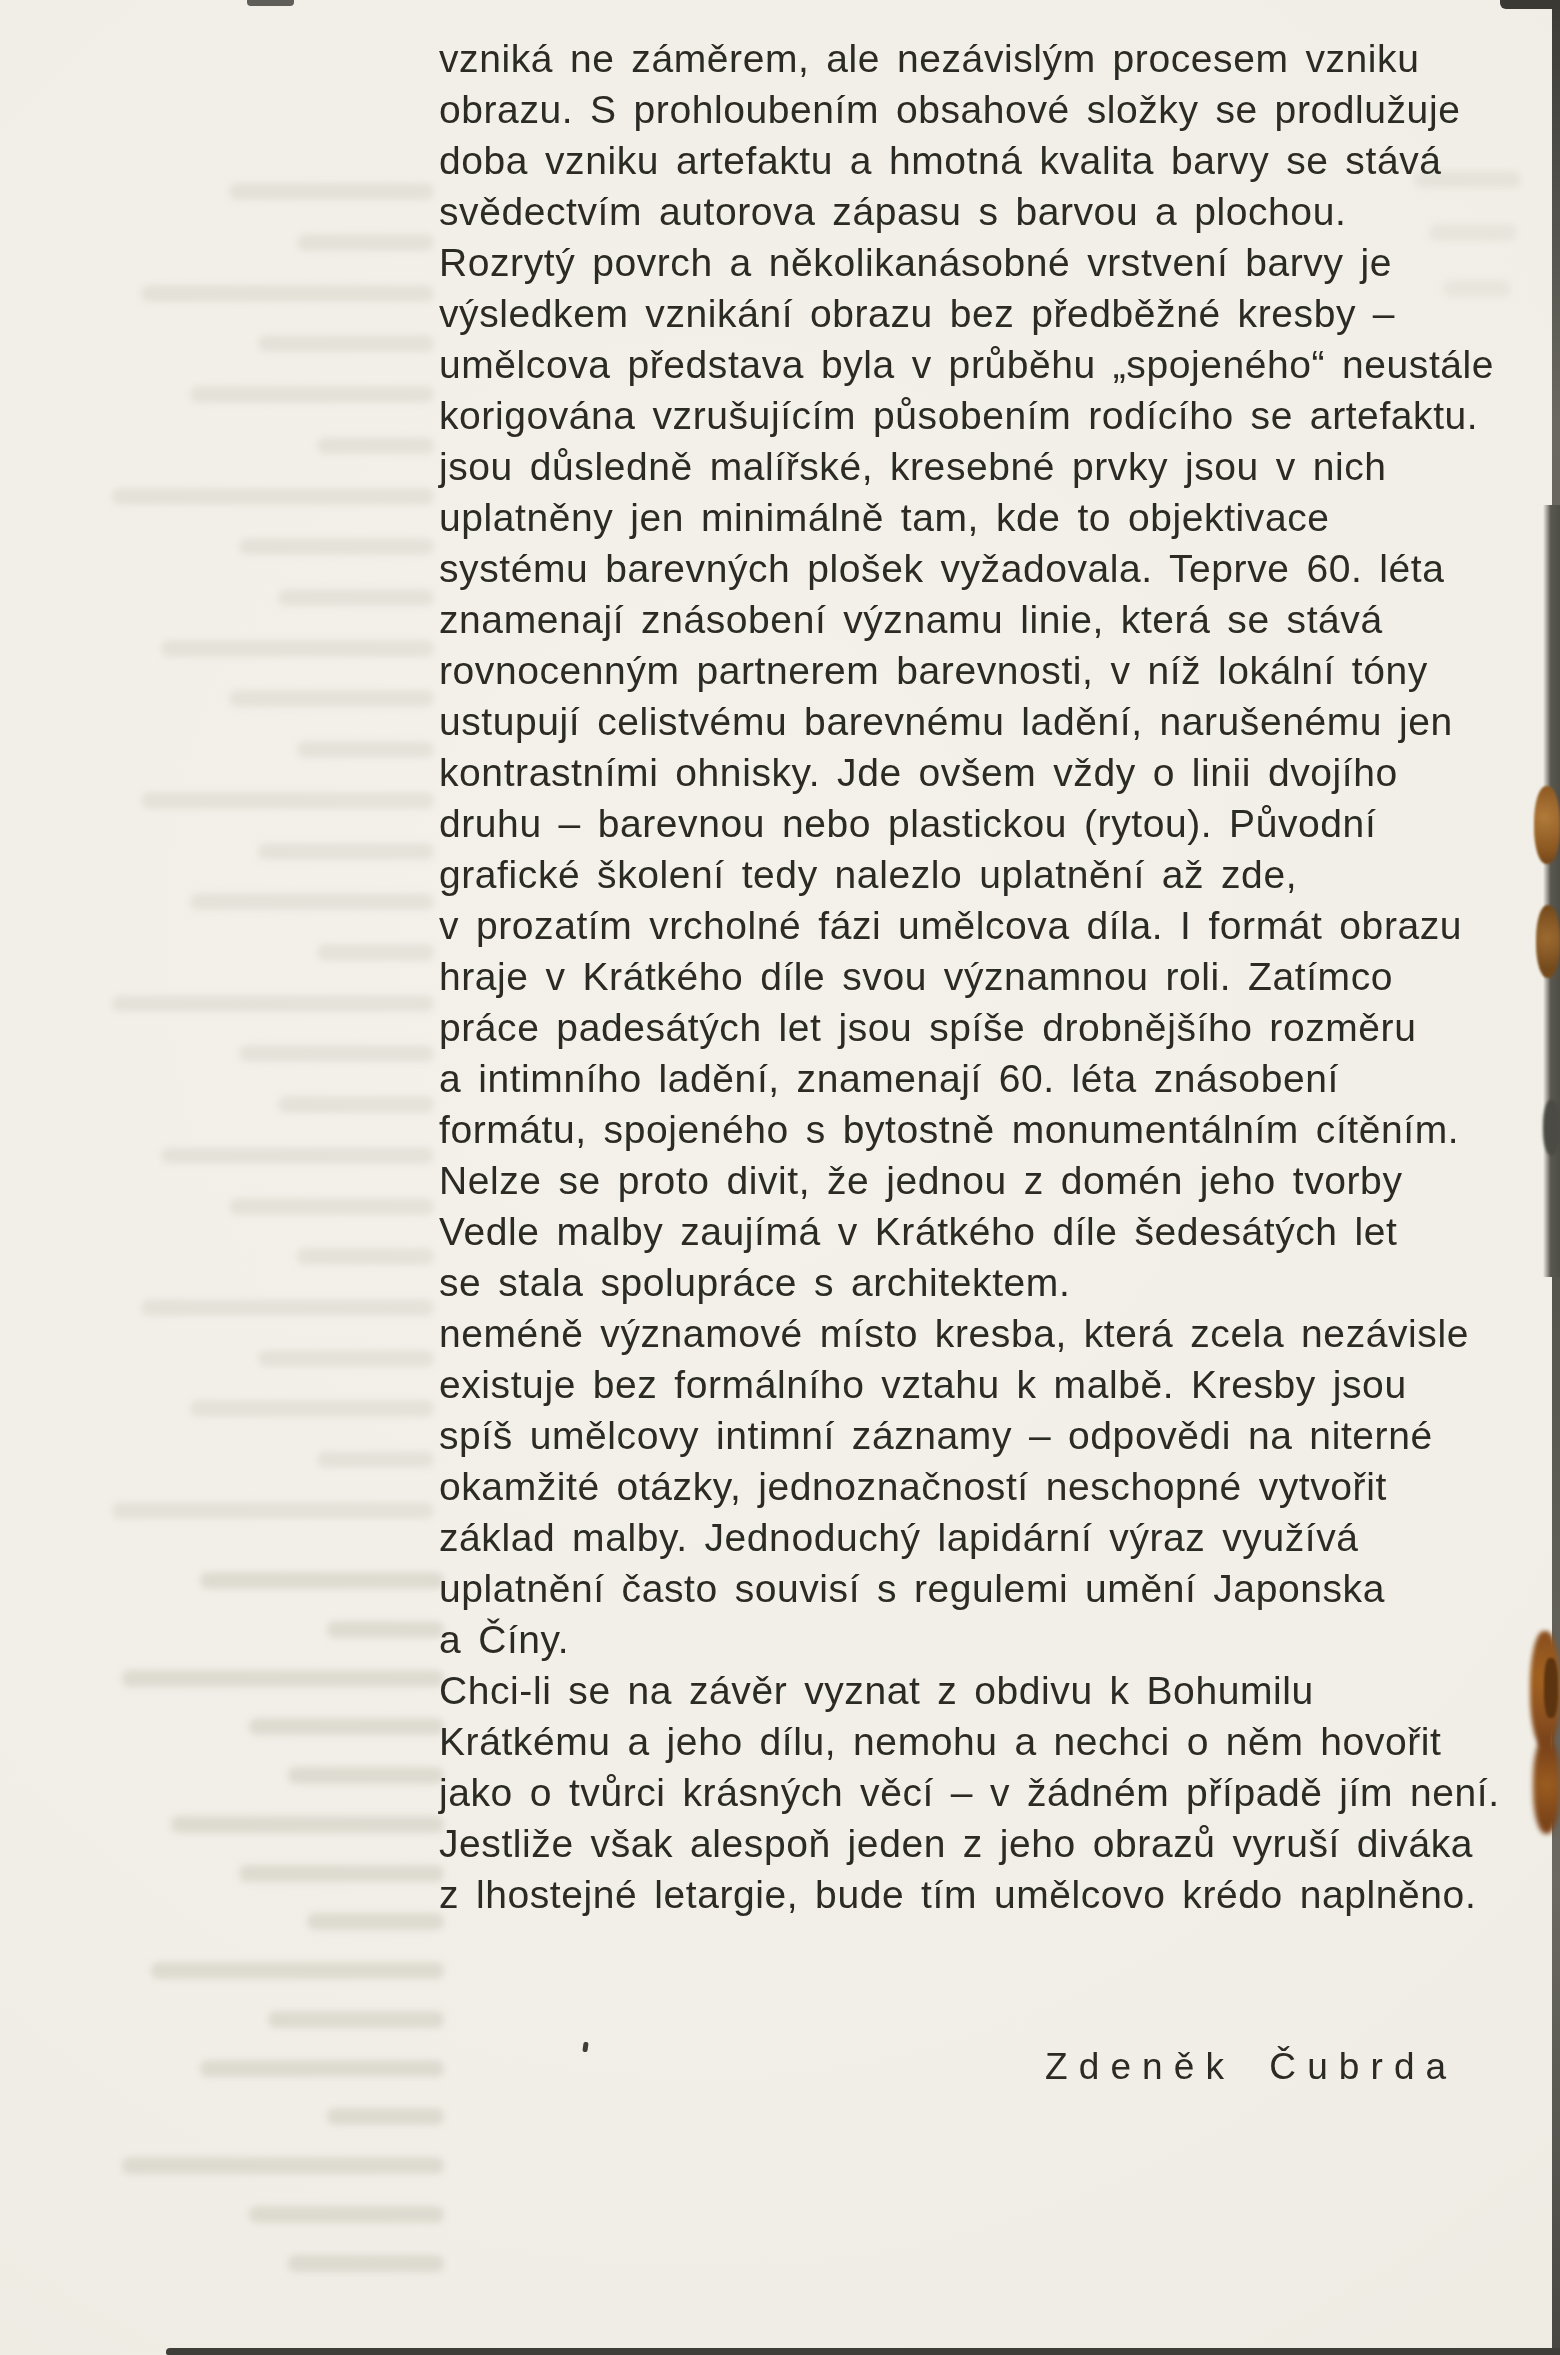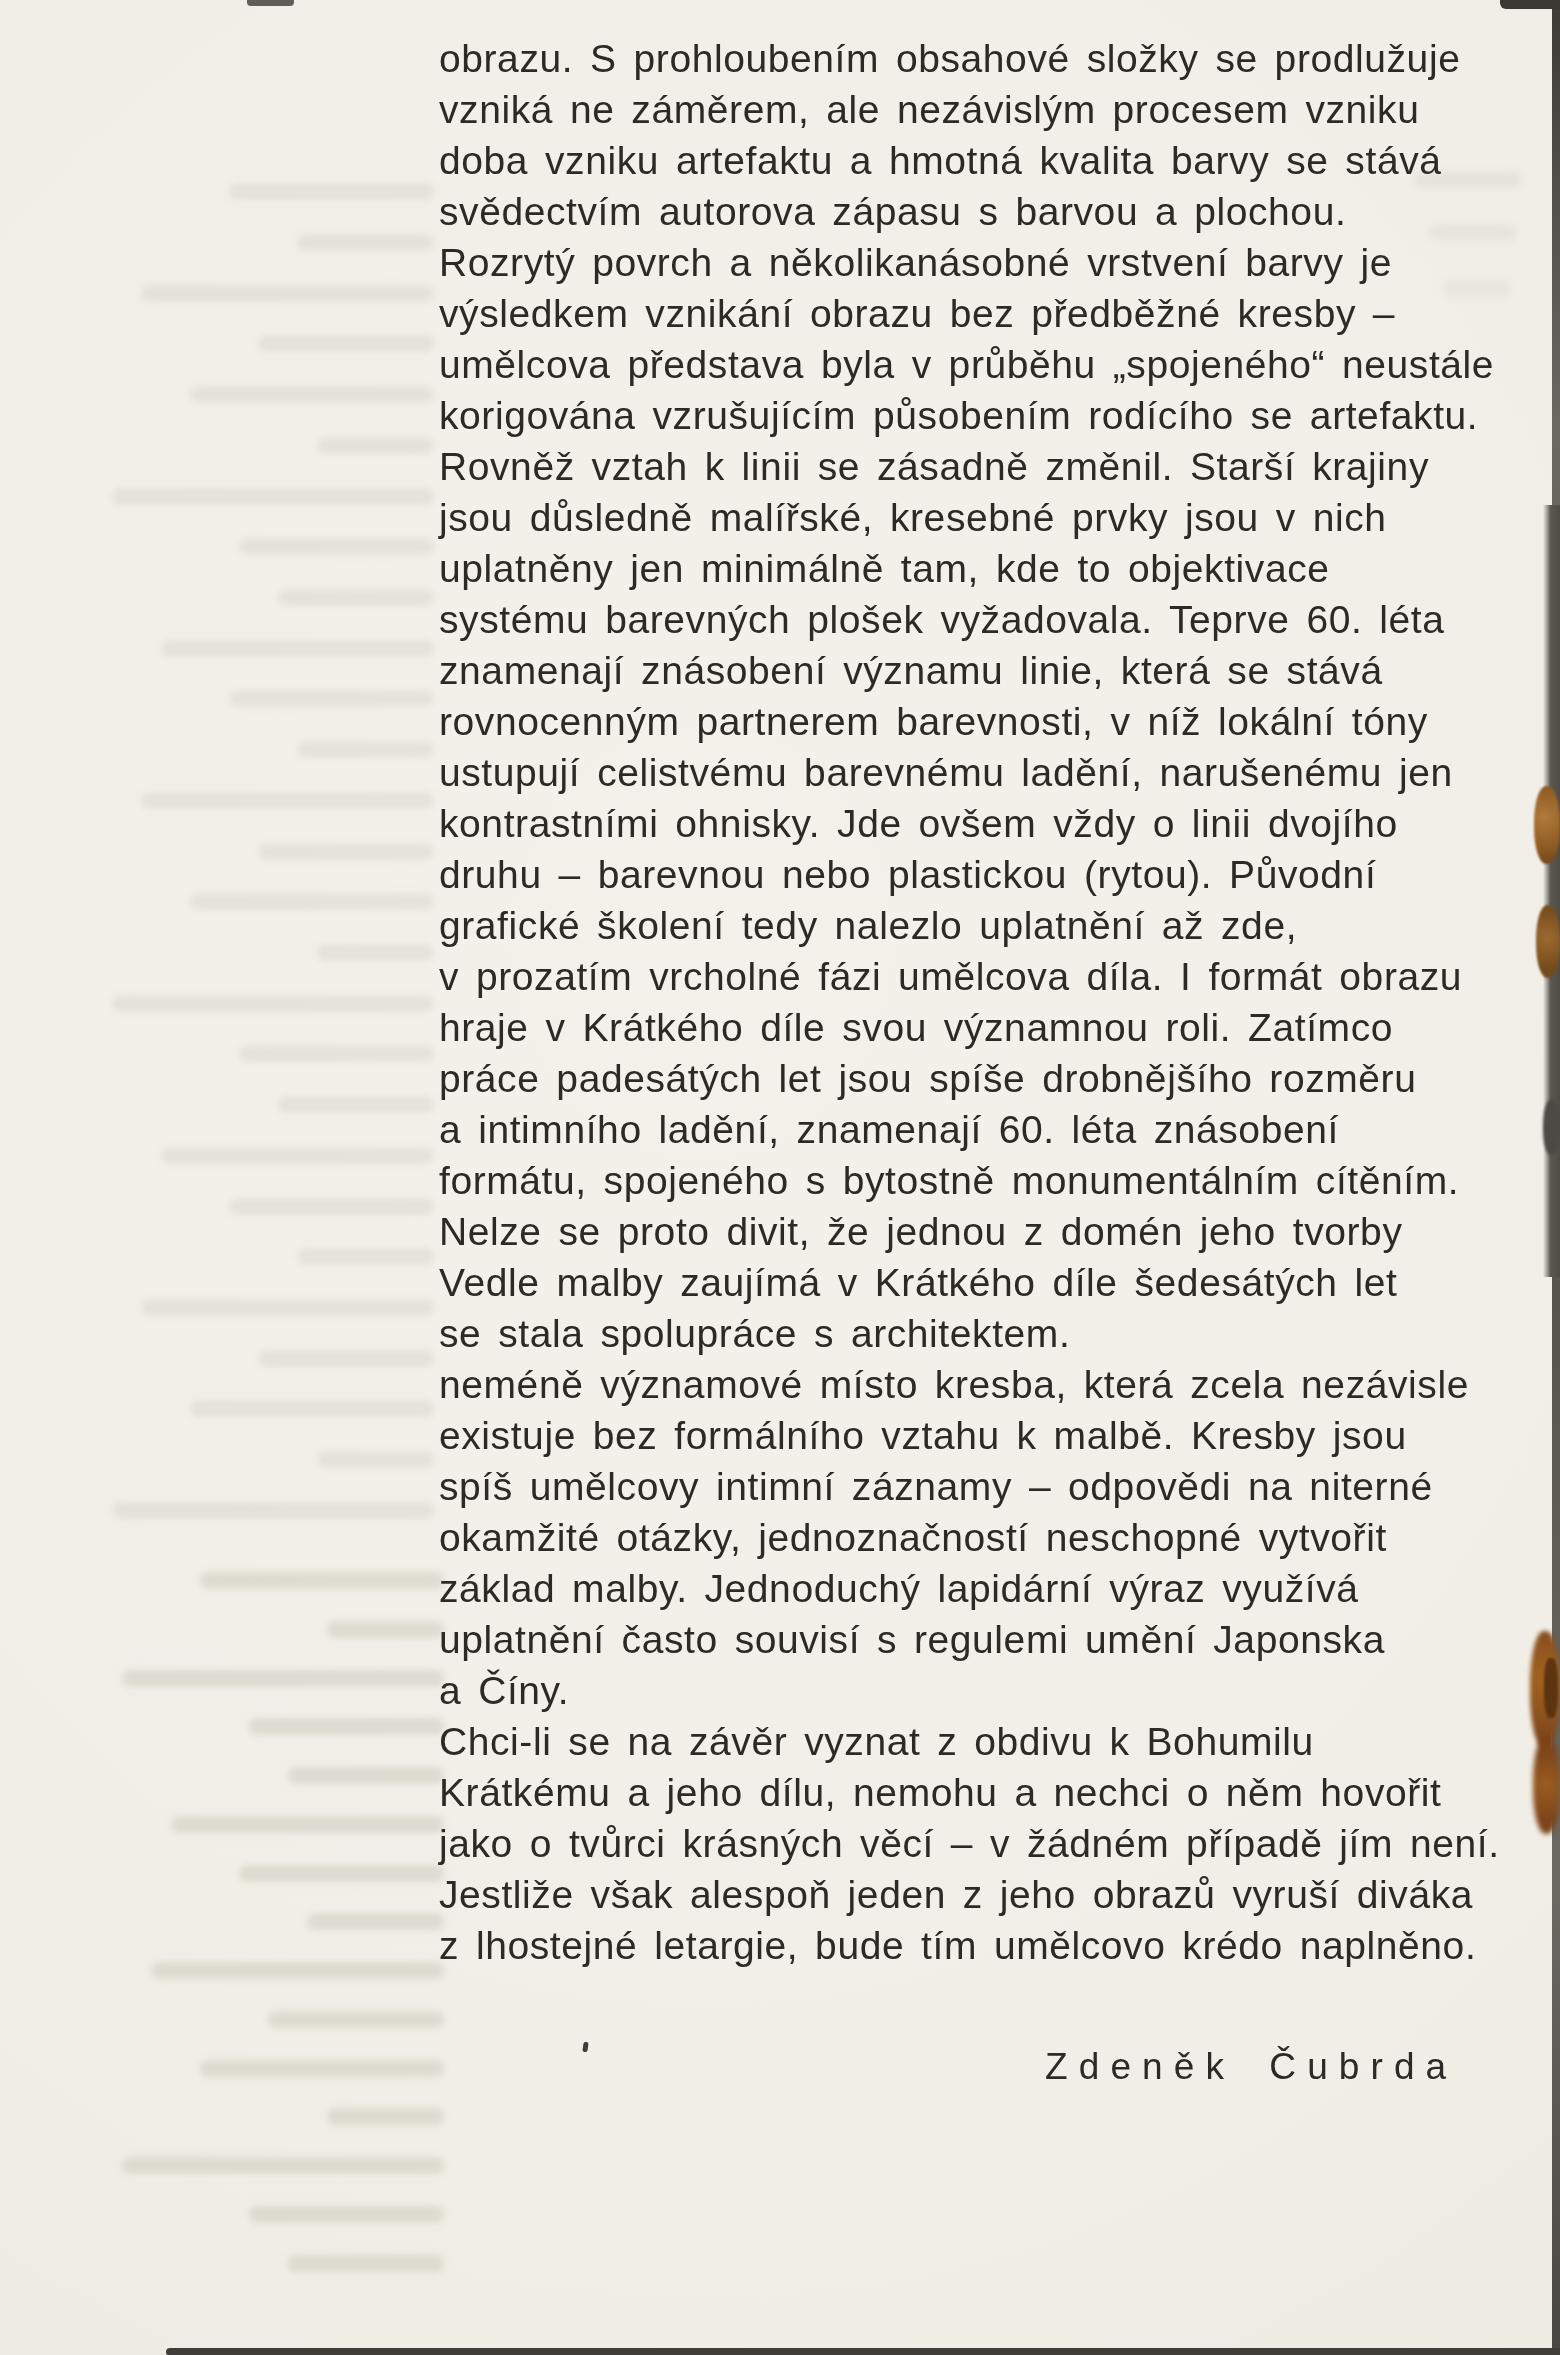--- a/index.html
+++ b/index.html
@@ -131,29 +131,28 @@
       <div class="ghost" style="left: 327px; top: 2108px; width: 117px; opacity: 0.45;"></div>
       <div class="ghost" style="left: 122px; top: 2157px; width: 322px; opacity: 0.45;"></div>
       <div class="ghost" style="left: 249px; top: 2206px; width: 195px; opacity: 0.45;"></div>
       <div class="ghost" style="left: 288px; top: 2255px; width: 156px; opacity: 0.45;"></div>
       <div class="ghost" style="left: 1414px; top: 171px; width: 107px; opacity: 0.25;"></div>
       <div class="ghost" style="left: 1429px; top: 224px; width: 88px; opacity: 0.22;"></div>
       <div class="ghost" style="left: 1443px; top: 280px; width: 68px; opacity: 0.2;"></div>
     </div>
 
   <div class="text-block" id="text-block">
+      <div class="line">vzniká ne záměrem, ale nezávislým procesem vzniku</div>
       <div class="line">obrazu. S prohloubením obsahové složky se prodlužuje</div>
-      <div class="line">vzniká ne záměrem, ale nezávislým procesem vzniku</div>
       <div class="line">doba vzniku artefaktu a hmotná kvalita barvy se stává</div>
       <div class="line">svědectvím autorova zápasu s barvou a plochou.</div>
       <div class="line">Rozrytý povrch a několikanásobné vrstvení barvy je</div>
       <div class="line">výsledkem vznikání obrazu bez předběžné kresby –</div>
       <div class="line">umělcova představa byla v průběhu „spojeného“ neustále</div>
       <div class="line">korigována vzrušujícím působením rodícího se artefaktu.</div>
-      <div class="line">Rovněž vztah k linii se zásadně změnil. Starší krajiny</div>
       <div class="line">jsou důsledně malířské, kresebné prvky jsou v nich</div>
       <div class="line">uplatněny jen minimálně tam, kde to objektivace</div>
       <div class="line">systému barevných plošek vyžadovala. Teprve 60. léta</div>
       <div class="line">znamenají znásobení významu linie, která se stává</div>
       <div class="line">rovnocenným partnerem barevnosti, v níž lokální tóny</div>
       <div class="line">ustupují celistvému barevnému ladění, narušenému jen</div>
       <div class="line">kontrastními ohnisky. Jde ovšem vždy o linii dvojího</div>
       <div class="line">druhu – barevnou nebo plastickou (rytou). Původní</div>
       <div class="line">grafické školení tedy nalezlo uplatnění až zde,</div>
       <div class="line">v prozatím vrcholné fázi umělcova díla. I formát obrazu</div>

